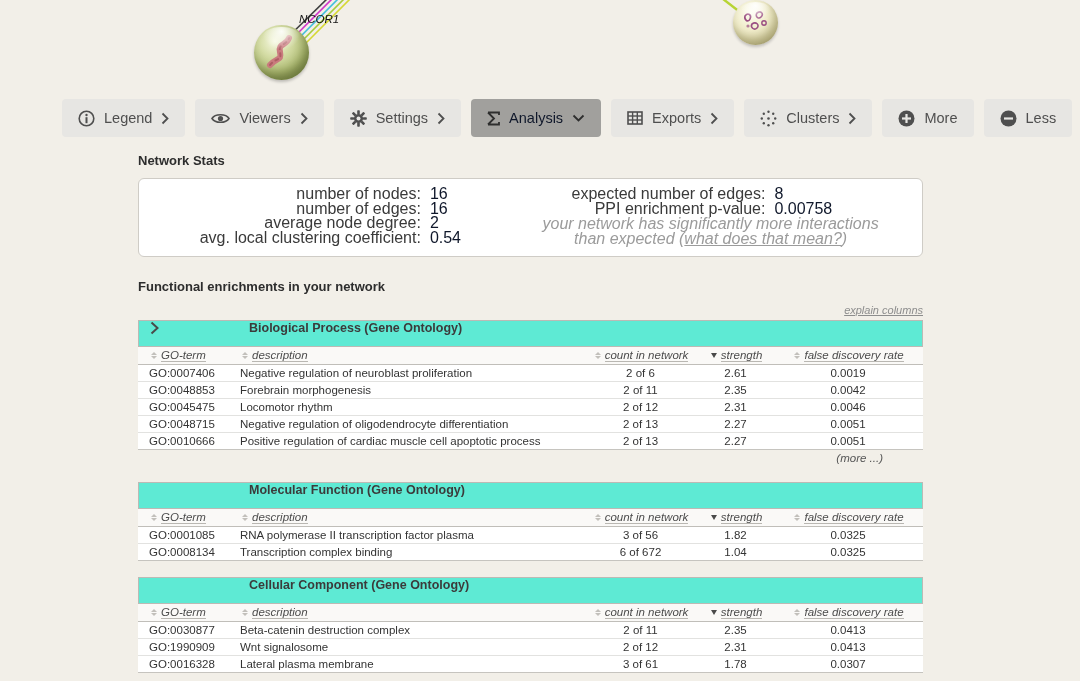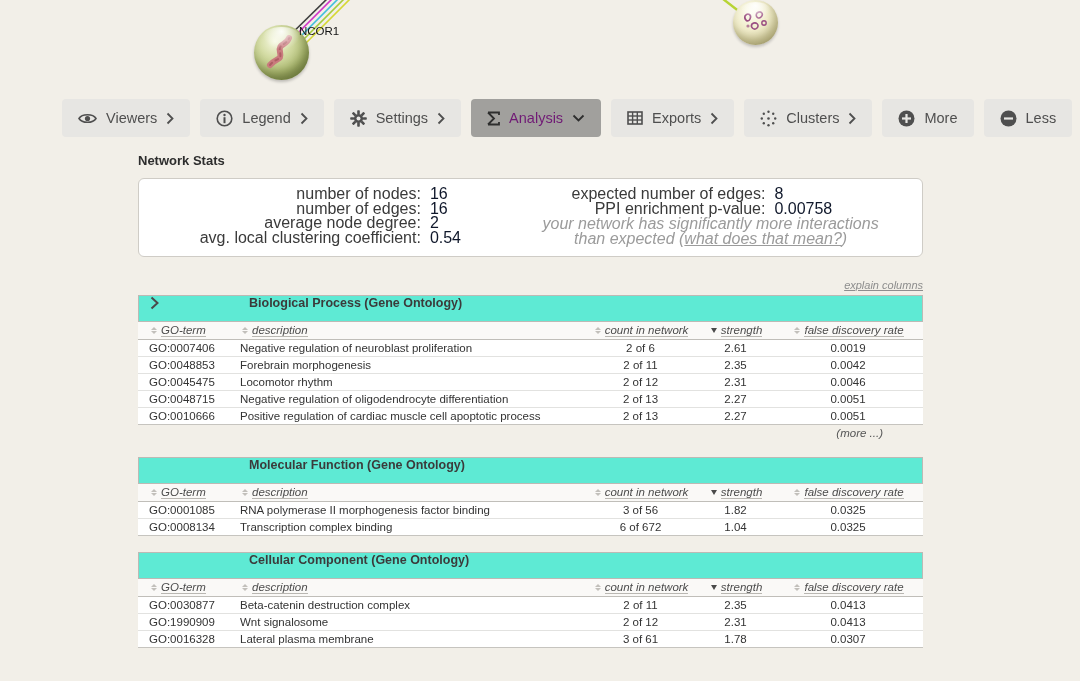--- a/index.html
+++ b/index.html
@@ -15,26 +15,26 @@
   .node{position:absolute;border-radius:50%;}
   .node .gloss{position:absolute;left:15%;top:4%;width:70%;height:42%;border-radius:50%;
     background:radial-gradient(ellipse at 50% 20%, rgba(255,255,255,.9), rgba(255,255,255,0) 70%);}
   #node1{left:254px;top:25px;width:55px;height:55px;
     background:radial-gradient(circle at 38% 30%, #f6f8e0, #d5dda6 30%, #aebb72 62%, #7c8c47 92%);
     box-shadow:inset -4px -7px 10px rgba(55,65,20,.40), 0 2px 3px rgba(0,0,0,.22);}
   #node2{left:733px;top:0px;width:45px;height:45px;
     background:radial-gradient(circle at 40% 28%, #fdfdf0, #f0ecca 42%, #d8d2a4 72%, #a9a273 95%);
     box-shadow:inset -3px -6px 9px rgba(95,90,40,.35), 0 2px 3px rgba(0,0,0,.20);}
   .node svg{position:absolute;left:0;top:0;}
-  #node1-label{position:absolute;left:299px;top:25px;font-size:11.5px;color:#141414;}
+  #node1-label{position:absolute;left:299px;top:13px;font-size:11.5px;color:#141414;font-style:italic;}
   
   .toolbar{position:absolute;left:62px;top:99px;display:flex;gap:10px;}
   .tbtn{height:38px;display:flex;align-items:center;gap:9px;padding:0 16px;
     background:#e7e6e3;border-radius:4px;font-size:14.5px;color:#4f4f4f;cursor:pointer;white-space:nowrap;}
-  .tbtn.active{background:#a1a09d;color:#701a75;}
+  .tbtn.active{background:#a1a09d;color:#0f172a;}
   .tbtn svg{display:block;}
   
   .content{position:absolute;left:138px;top:147px;width:785px;}
   .h-title{font-size:13px;font-weight:bold;color:#2d2d2d;margin:6px 0 10px 0;}
   .statsbox{background:#fff;border:1px solid #cfccc6;border-radius:6px;display:flex;
     padding:8px 0 10px 0;margin-bottom:22px;}
   .statcol{width:50%;font-size:16px;line-height:14.5px;}
   .statrow{display:flex;}
   .statrow .lbl{text-align:right;color:#3a3a3a;}
   .statrow .val{padding-left:9px;color:#0f172a;}
@@ -100,36 +100,36 @@
     <circle cx="31" cy="23" r="2.2" fill="none" stroke="#9a4e82" stroke-width="1.4"></circle>
     <circle cx="15" cy="26" r="1.6" fill="#9a4e82" opacity="0.7"></circle>
   </svg>
   <div class="gloss"></div>
 </div>
 
 <div id="node1-label">NCOR1</div>
 
 <div class="toolbar">
   <div class="tbtn">
-    <svg width="19" height="13" viewBox="0 0 19 13">
-      <path d="M1 6.5 C4 1.5 15 1.5 18 6.5 C15 11.5 4 11.5 1 6.5 Z" fill="none" stroke="#4f4f4f" stroke-width="1.6"></path>
-      <circle cx="9.5" cy="6.5" r="2.6" fill="#4f4f4f"></circle>
-    </svg>
-    <span>Viewers</span>
-    <svg width="8" height="13" viewBox="0 0 8 13">
-      <polyline points="1.5,1.5 6.5,6.5 1.5,11.5" fill="none" stroke="#4f4f4f" stroke-width="1.8"></polyline>
-    </svg>
-  </div>
-  <div class="tbtn">
     <svg width="17" height="17" viewBox="0 0 17 17">
       <circle cx="8.5" cy="8.5" r="7.3" fill="none" stroke="#4f4f4f" stroke-width="1.6"></circle>
       <circle cx="8.5" cy="5" r="1.2" fill="#4f4f4f"></circle>
       <rect x="7.5" y="7.2" width="2" height="6" fill="#4f4f4f"></rect>
     </svg>
     <span>Legend</span>
+    <svg width="8" height="13" viewBox="0 0 8 13">
+      <polyline points="1.5,1.5 6.5,6.5 1.5,11.5" fill="none" stroke="#4f4f4f" stroke-width="1.8"></polyline>
+    </svg>
+  </div>
+  <div class="tbtn">
+    <svg width="19" height="13" viewBox="0 0 19 13">
+      <path d="M1 6.5 C4 1.5 15 1.5 18 6.5 C15 11.5 4 11.5 1 6.5 Z" fill="none" stroke="#4f4f4f" stroke-width="1.6"></path>
+      <circle cx="9.5" cy="6.5" r="2.6" fill="#4f4f4f"></circle>
+    </svg>
+    <span>Viewers</span>
     <svg width="8" height="13" viewBox="0 0 8 13">
       <polyline points="1.5,1.5 6.5,6.5 1.5,11.5" fill="none" stroke="#4f4f4f" stroke-width="1.8"></polyline>
     </svg>
   </div>
   <div class="tbtn">
     <svg width="17" height="17" viewBox="0 0 17 17">
       <g fill="#4f4f4f">
         <circle cx="8.5" cy="8.5" r="4.6"></circle>
         <rect x="7.2" y="0.2" width="2.6" height="4" rx="0.8"></rect>
         <rect x="7.2" y="12.8" width="2.6" height="4" rx="0.8"></rect>
@@ -237,20 +237,21 @@
           <span class="lbl">PPI enrichment p-value:</span>
           <span class="val">0.00758</span>
         </div>
       <div class="note">
         <span>your network has significantly more interactions</span><br>
         <span>than expected (</span><span class="qlink">what does that mean?</span><span>)</span>
       </div>
     </div>
   </div>
 
+  <div class="h-title">Functional enrichments in your network</div>
   <div class="explain">explain columns</div>
 
   <div class="section">
     <div class="sechdr">
       <span class="expand">
         <svg width="9" height="14" viewBox="0 0 9 14">
           <polyline points="1.5,1.5 7.5,7 1.5,12.5" fill="none" stroke="#4a4a4a" stroke-width="2"></polyline>
         </svg>
       </span>
       <span class="sectitle">Biological Process (Gene Ontology)</span>
@@ -368,21 +369,21 @@
           <span class="sort">
             <b class="u"></b>
             <b class="d"></b>
           </span>
           <span class="hl">false discovery rate</span>
         </div>
     </div>
     <div class="rows">
         <div class="tgrid trow">
           <div class="c term"><span class="lnk">GO:0001085</span></div>
-          <div class="c desc">RNA polymerase II morphogenesis factor binding</div>
+          <div class="c desc">RNA polymerase II transcription factor plasma</div>
           <div class="c cnt"><span class="lnk">3</span> of <span class="lnk">56</span></div>
           <div class="c str">1.82</div>
           <div class="c fdr">0.0325</div>
         </div>
         <div class="tgrid trow">
           <div class="c term"><span class="lnk">GO:0008134</span></div>
           <div class="c desc">Transcription complex binding</div>
           <div class="c cnt"><span class="lnk">6</span> of <span class="lnk">672</span></div>
           <div class="c str">1.04</div>
           <div class="c fdr">0.0325</div>

